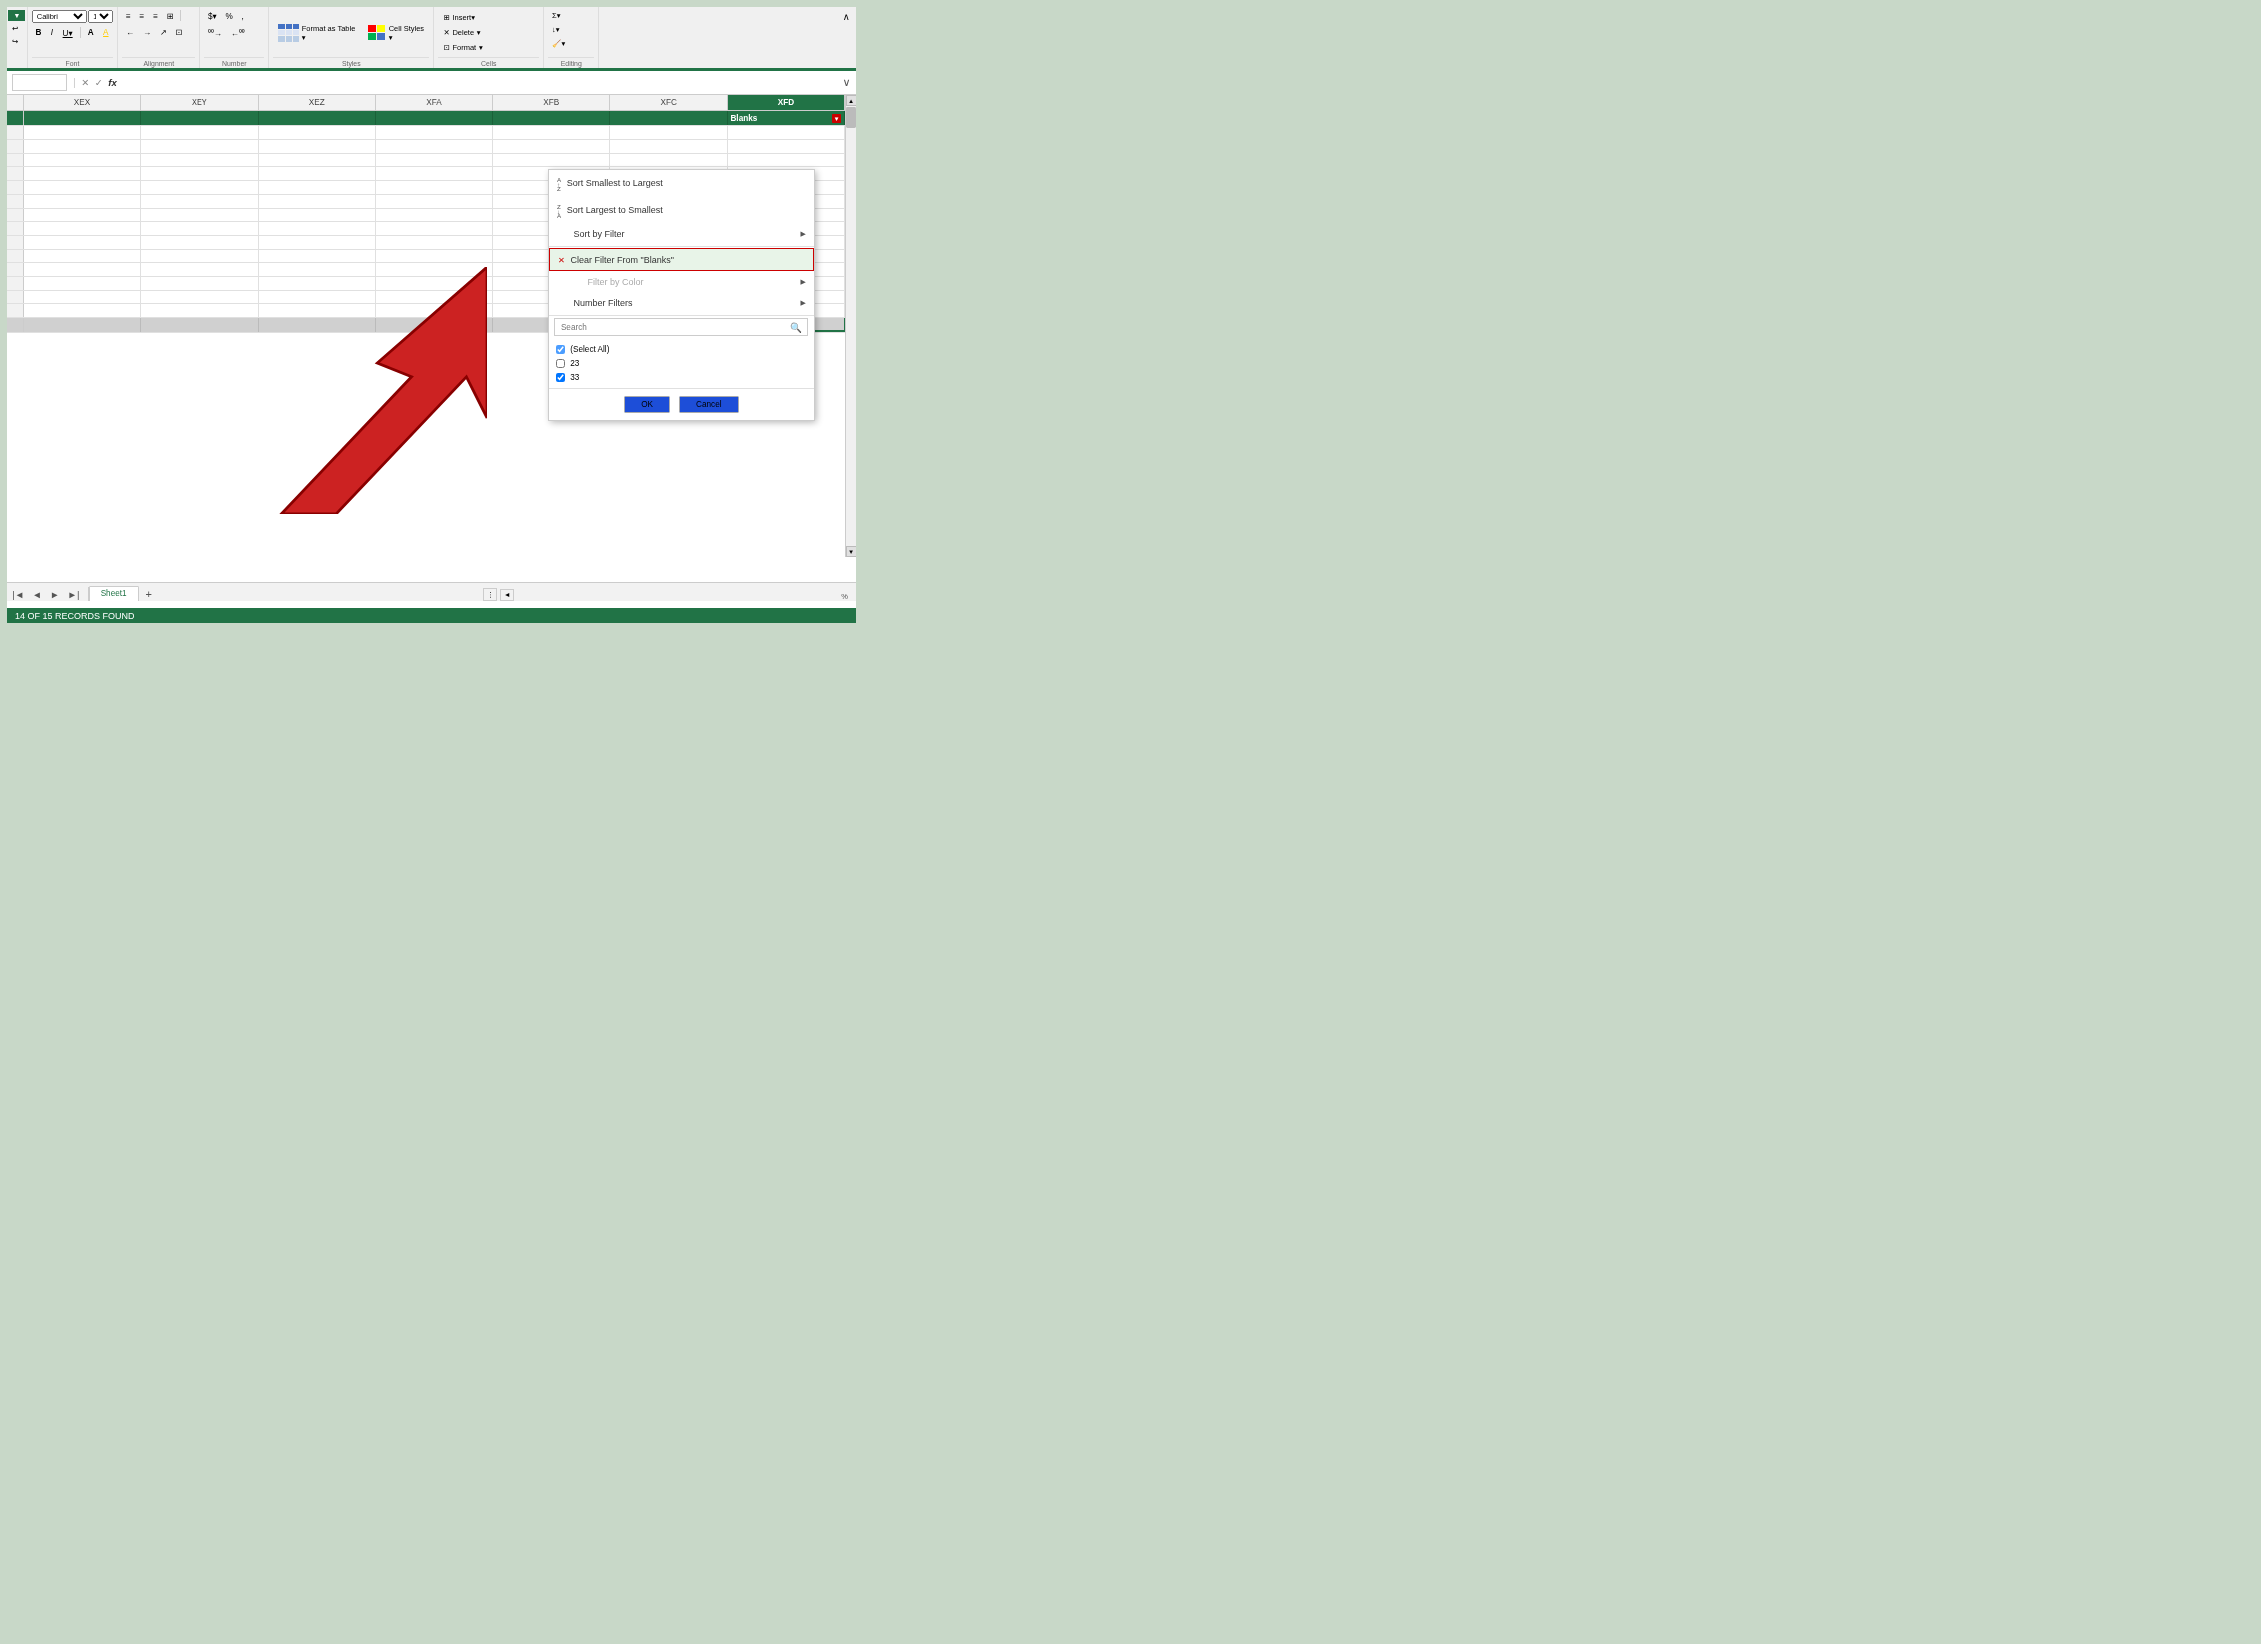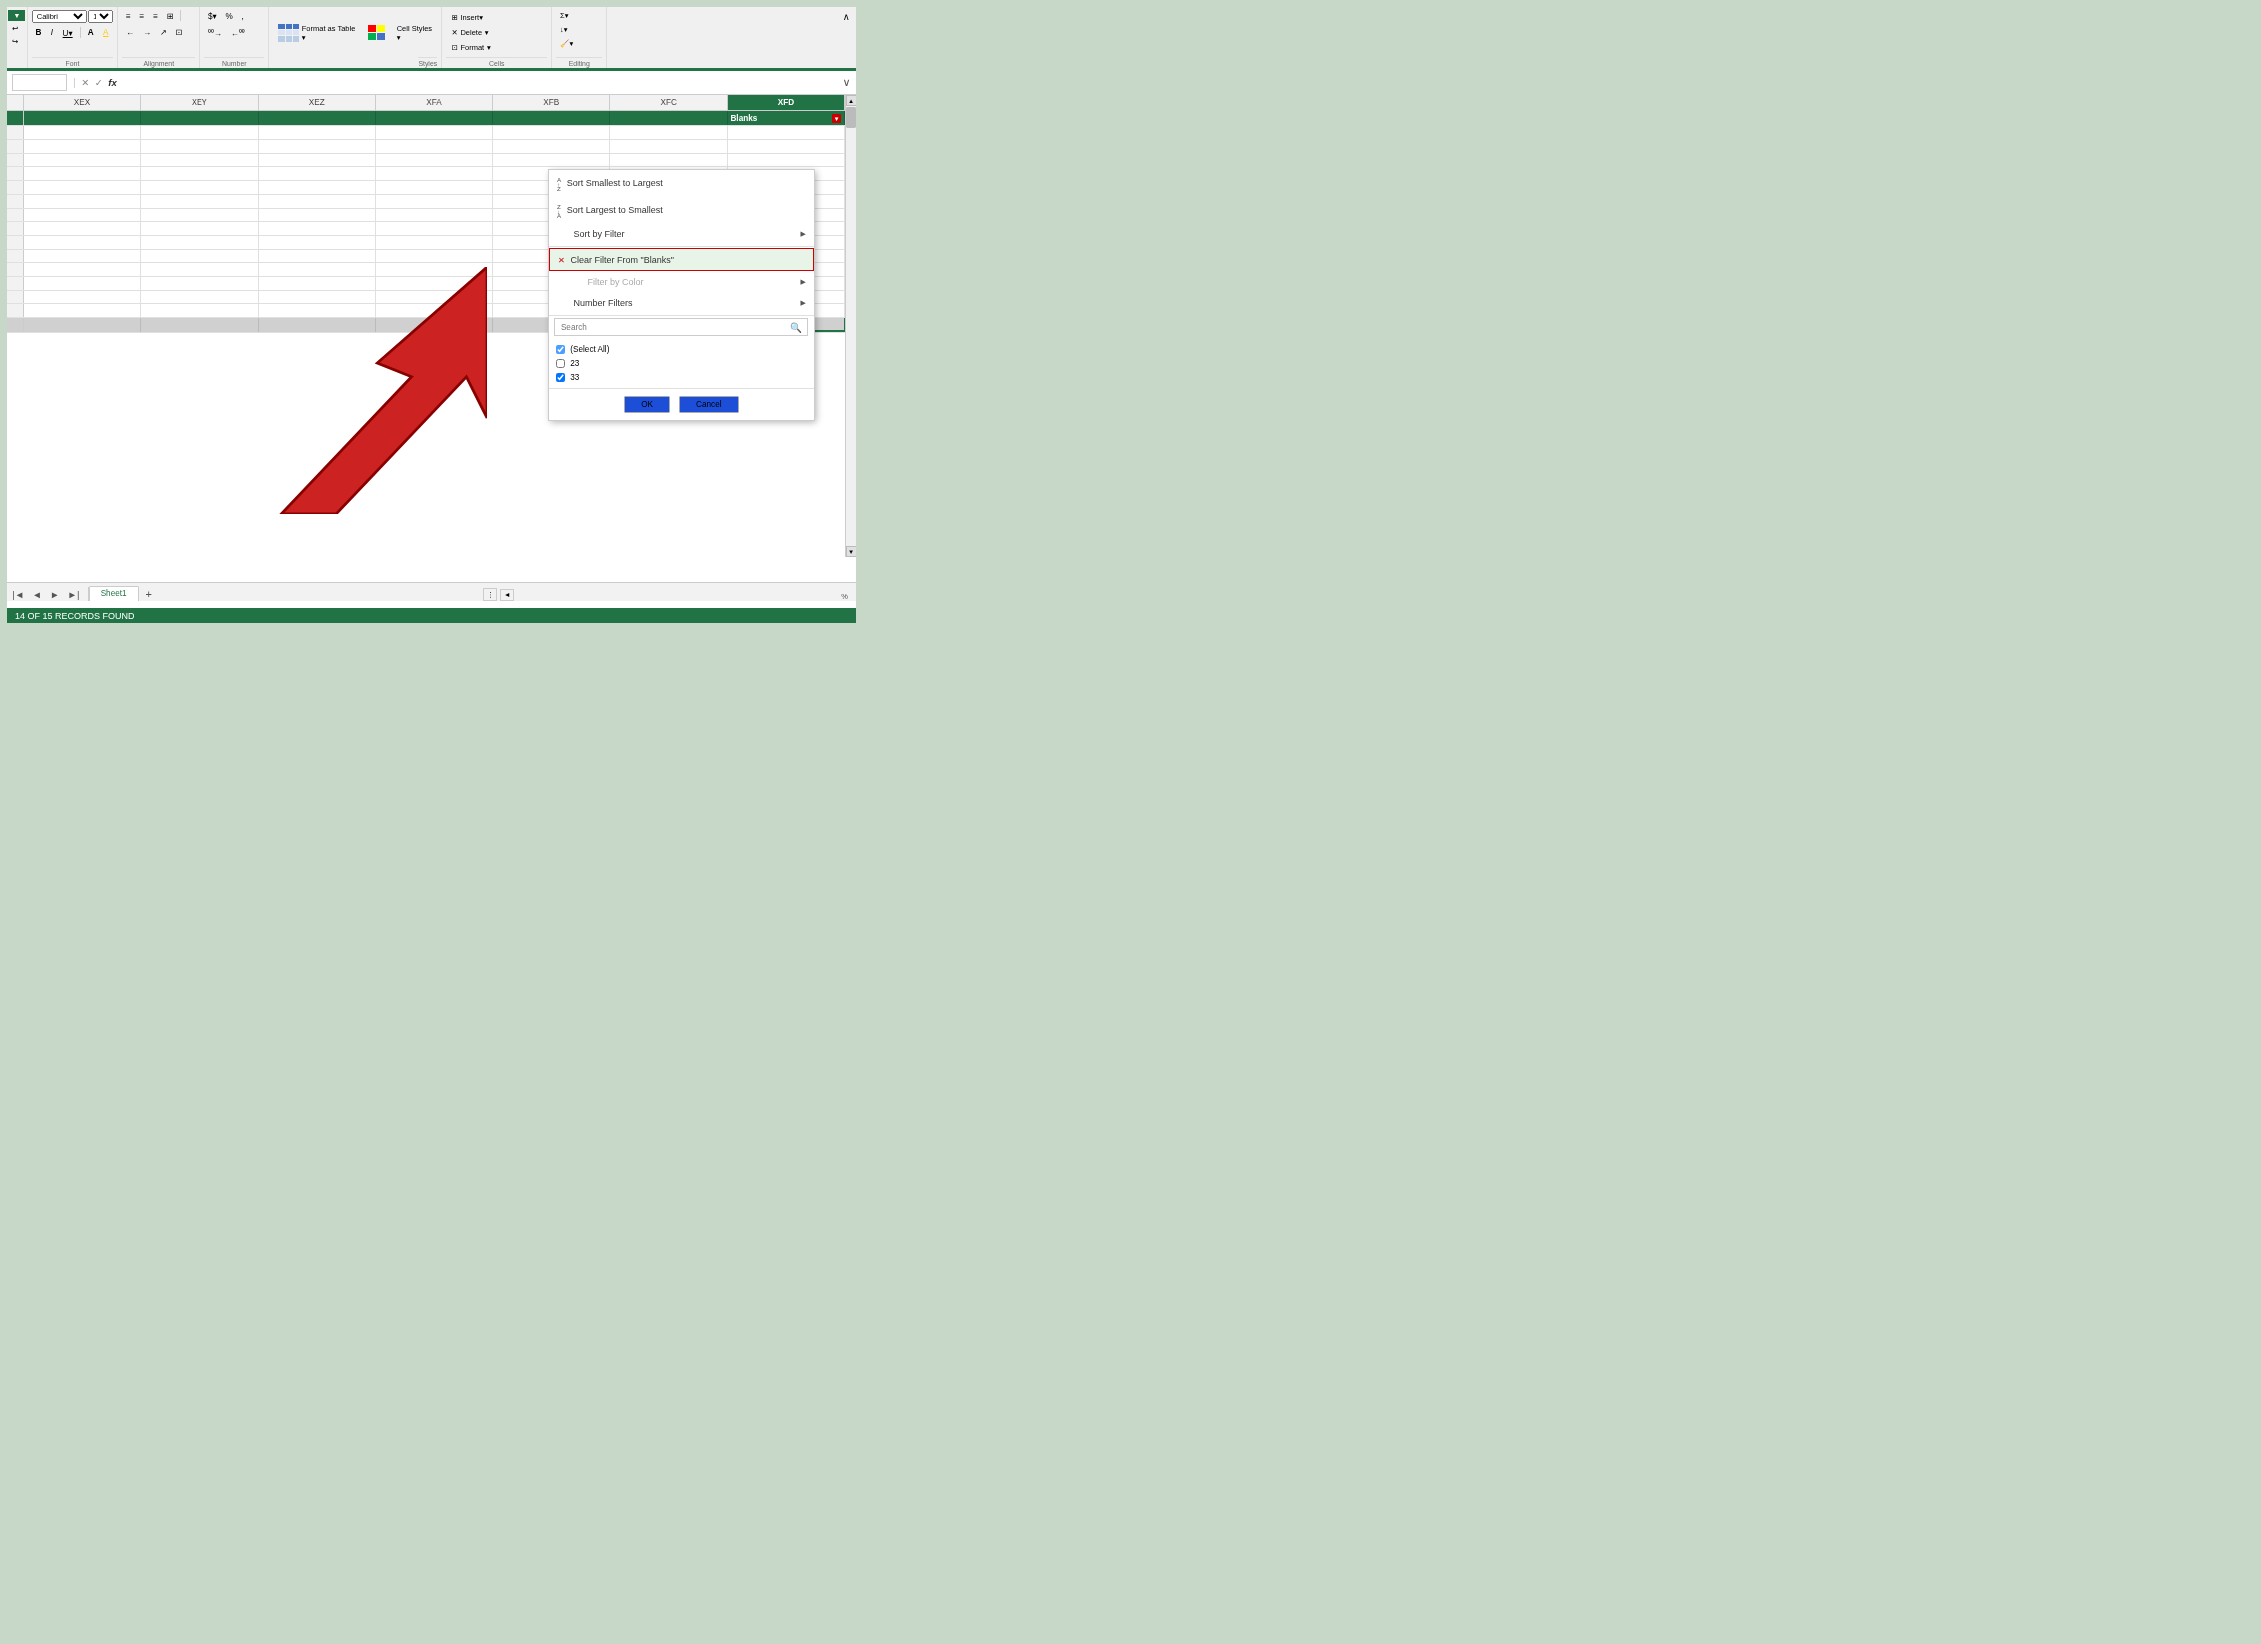--- a/index.html
+++ b/index.html
@@ -531,40 +531,40 @@
             <button class="sm-btn">,</button>
           </div>
           <div style="display:flex; gap:1.4px;">
             <button class="sm-btn">⁰⁰→</button>
             <button class="sm-btn">←⁰⁰</button>
           </div>
         </div>
         <div class="ribbon-group-name">Number</div>
       </div>
 
-      <div class="ribbon-group-container" style="min-width:130px;align-items:flex-end;">
+      <div class="ribbon-group-container" style="min-width:130px;">
         <div class="ribbon-group-content" style="gap:2.7px;">
           <button class="big-btn" style="flex-direction:row; padding:2.7px 4.1px; align-items:center; gap:2.7px; height:41px;">
             <div style="display:grid; grid-template-columns:1fr 1fr 1fr; gap:0.7px; width:20.6px;">
               <div style="background:#4472c4; height:5.5px;"></div>
               <div style="background:#4472c4; height:5.5px;"></div>
               <div style="background:#4472c4; height:5.5px;"></div>
               <div style="background:#dae3f3; height:5.5px;"></div>
               <div style="background:#dae3f3; height:5.5px;"></div>
               <div style="background:#dae3f3; height:5.5px;"></div>
               <div style="background:#b8cce4; height:5.5px;"></div>
               <div style="background:#b8cce4; height:5.5px;"></div>
               <div style="background:#b8cce4; height:5.5px;"></div>
             </div>
             <div style="display:flex; flex-direction:column; align-items:flex-start;">
               <span style="font-size:7.5px;">Format as Table</span>
               <span>▾</span>
             </div>
           </button>
-          <button class="big-btn" style="flex-direction:row; padding:2.7px 4.1px; align-items:center; gap:12px; height:41px;">
+          <button class="big-btn" style="flex-direction:row; padding:2.7px 4.1px; align-items:center; gap:4px; height:41px;">
             <div style="display:grid; grid-template-columns:1fr 1fr; gap:0.7px; width:16.4px;">
               <div style="background:#ff0000; height:6.9px;"></div>
               <div style="background:#ffff00; height:6.9px;"></div>
               <div style="background:#00b050; height:6.9px;"></div>
               <div style="background:#4472c4; height:6.9px;"></div>
             </div>
             <div style="display:flex; flex-direction:column; align-items:flex-start;">
               <span style="font-size:7.5px;">Cell Styles</span>
               <span>▾</span>
             </div>

